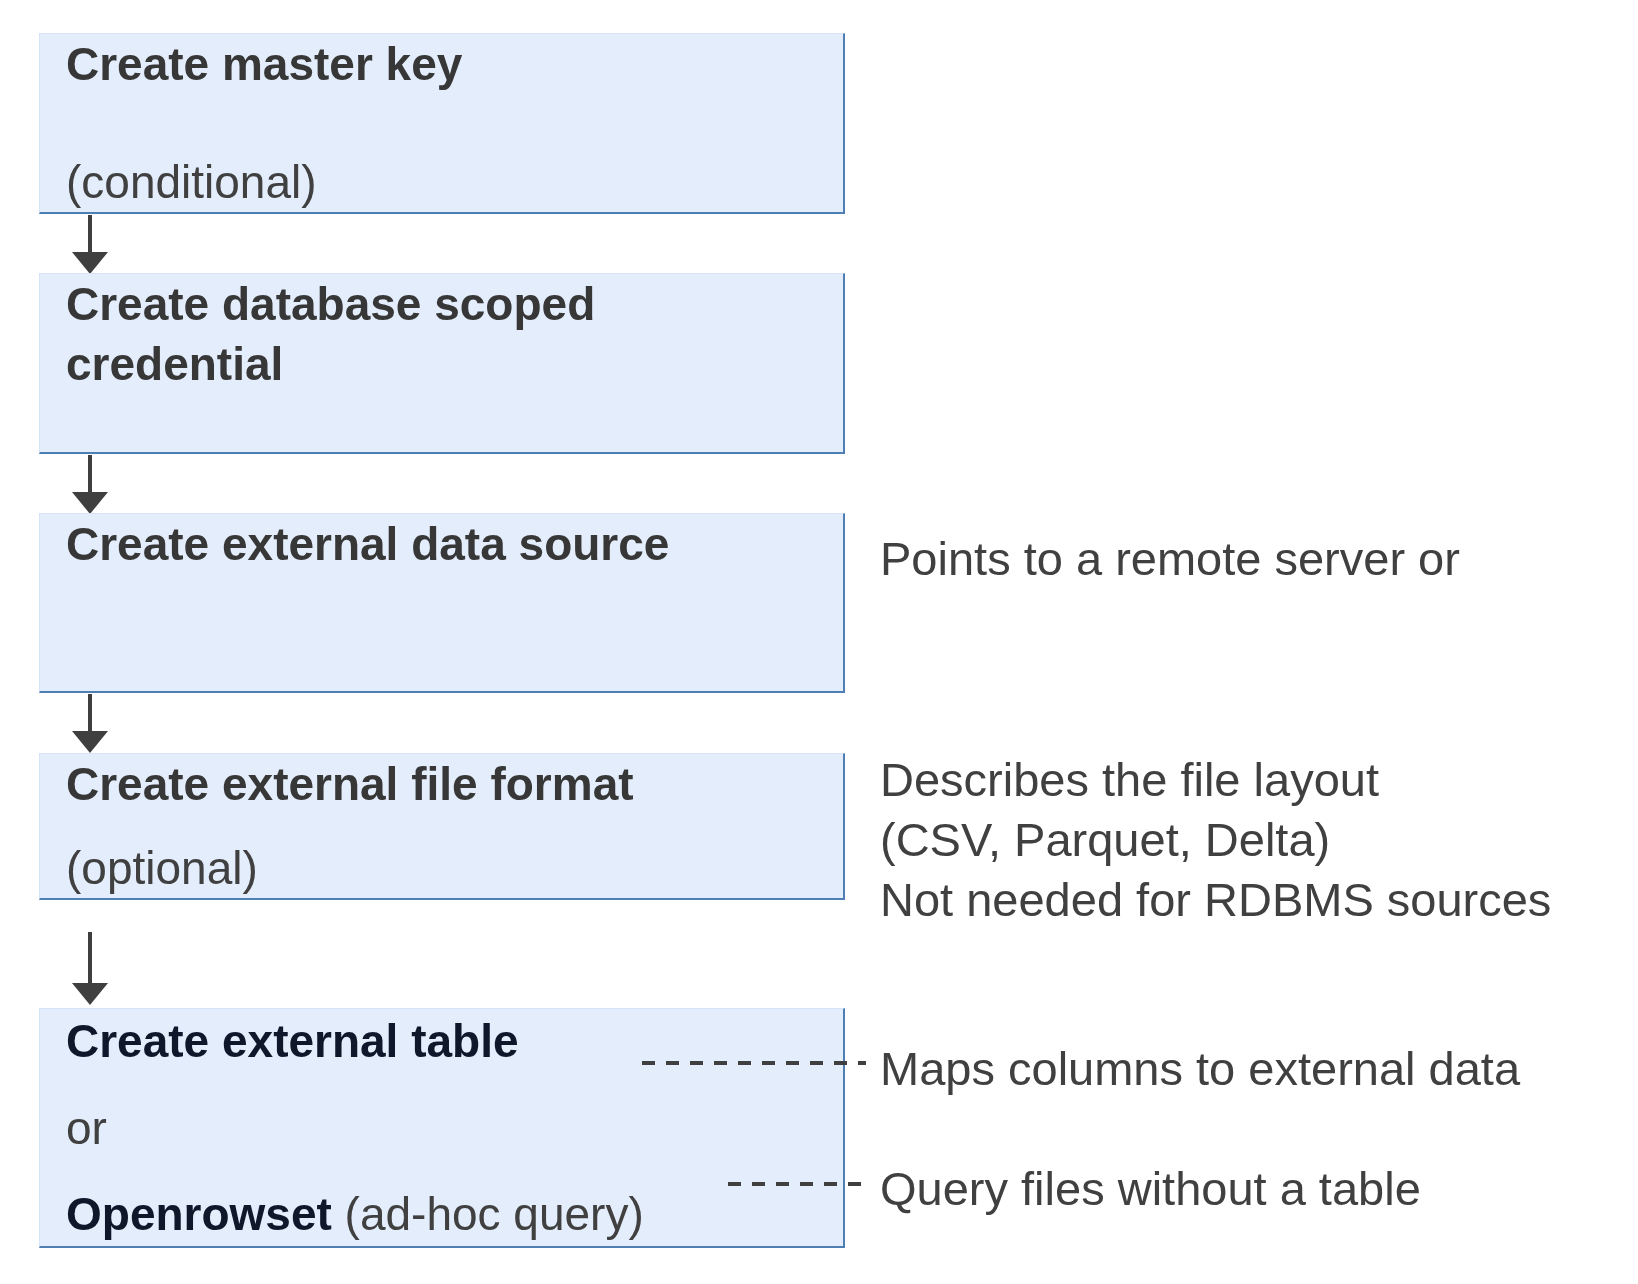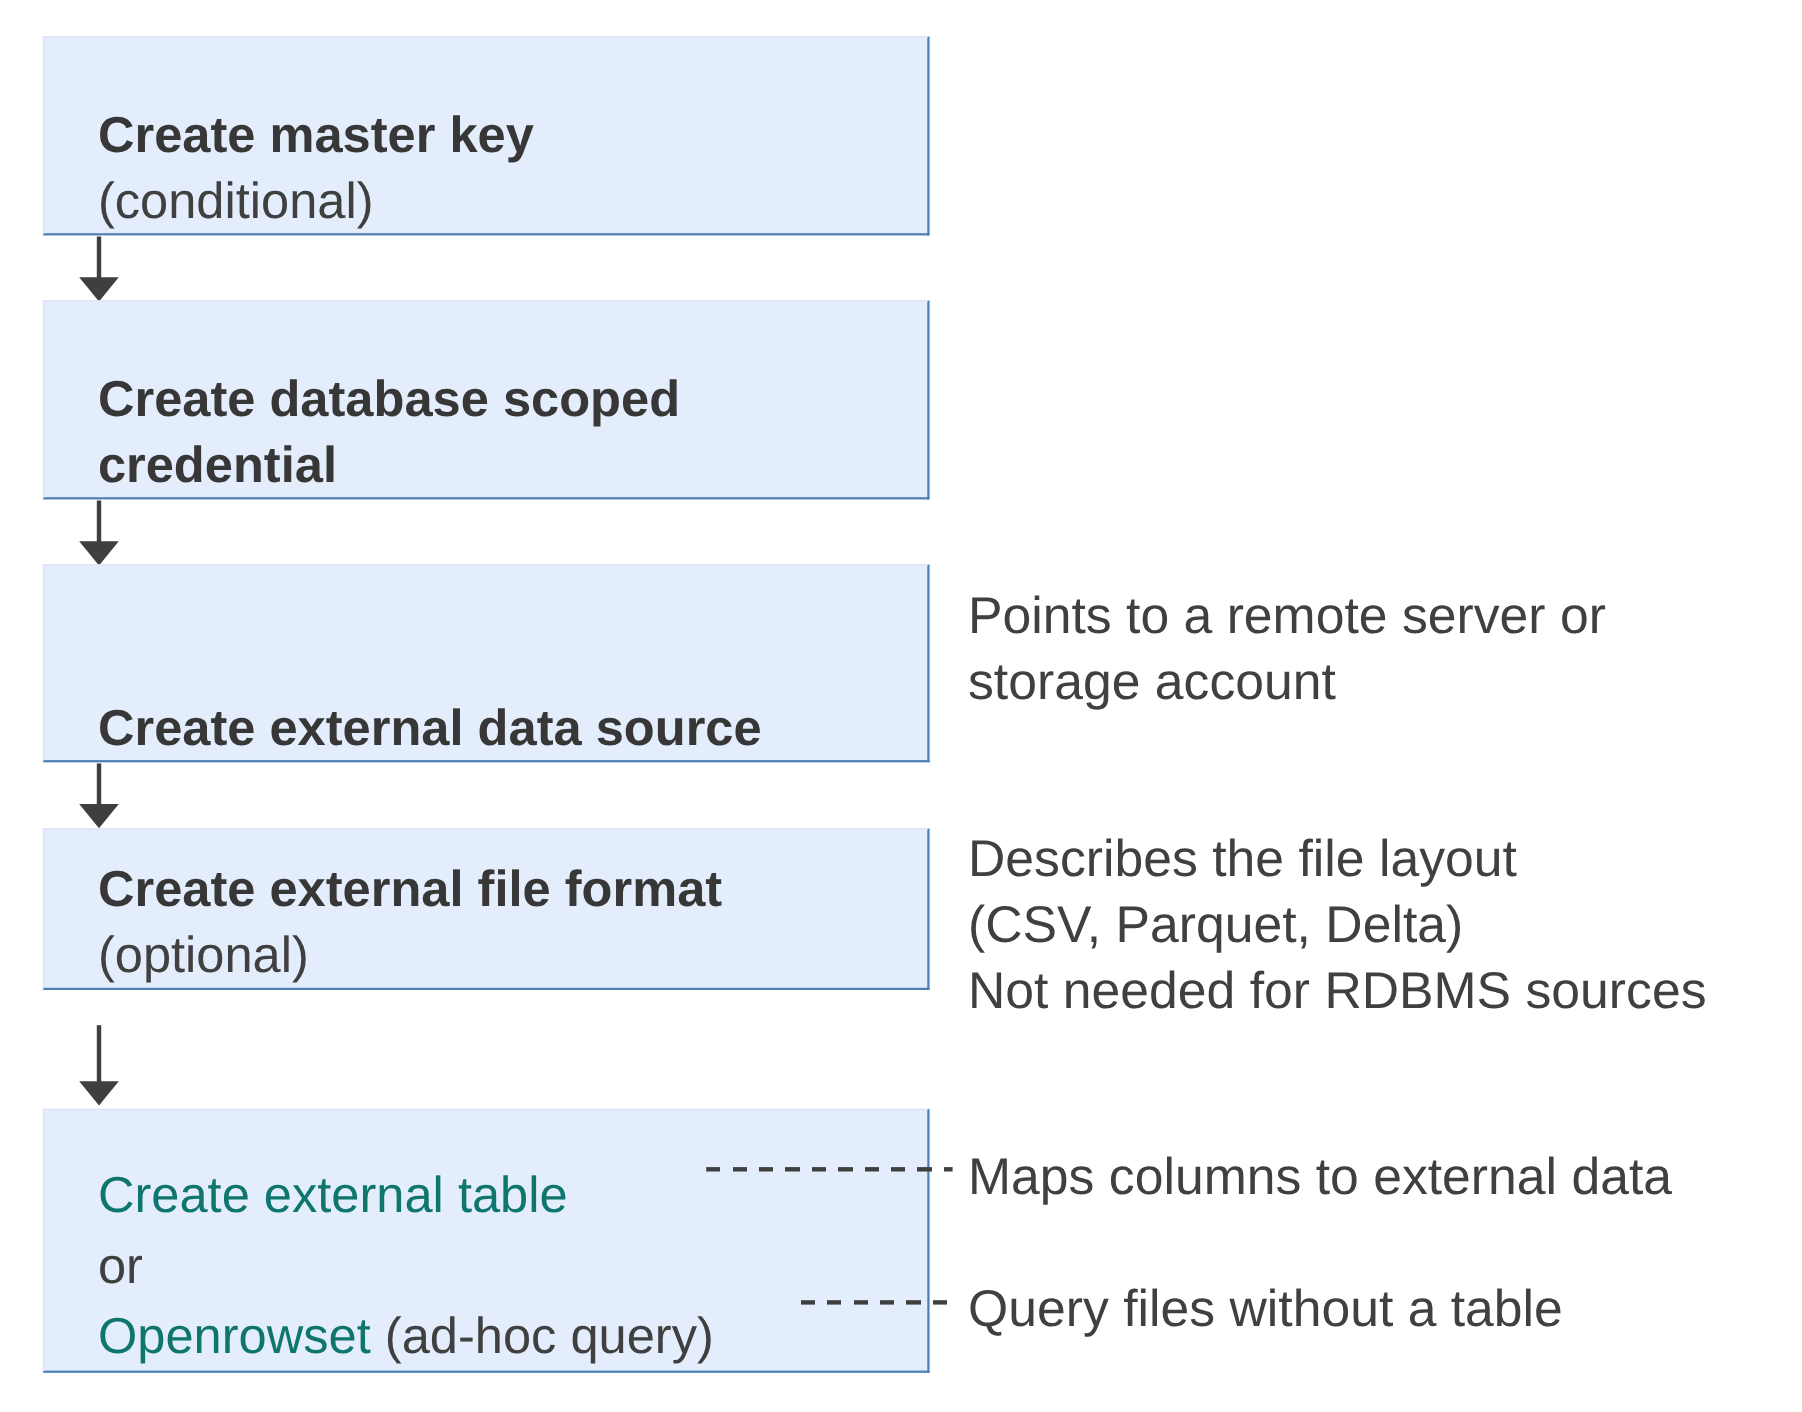--- a/index.html
+++ b/index.html
@@ -11,32 +11,32 @@
     color:#3f3f3f;
     overflow:hidden;
   }
   .box{
     position:absolute;left:39px;width:806px;
     background:#e3edfb;
     border:1px solid #d5e3f6;
     border-right:2px solid #4d7fb5;
     border-bottom:2px solid #4d7fb5;
     box-sizing:border-box;
-    display:flex;flex-direction:column;justify-content:flex-end;
-    padding-left:49px;
+    display:flex;flex-direction:column;justify-content:space-between;
+    padding-left:26px;
   }
   .box-title{
     font-weight:700;font-size:46px;line-height:60px;color:#373737;
     max-width:690px;
   }
   .box-sub{
     font-weight:400;font-size:46px;line-height:60px;color:#404040;
   }
   .b5-line{font-size:46px;line-height:64px;color:#404040;}
-  .b5-line .bold{font-weight:400;color:#0f766e;}
+  .b5-line .bold{font-weight:700;color:#0f172a;}
   .note{
     position:absolute;left:880px;
     font-size:47px;line-height:60px;color:#404040;white-space:nowrap;
   }
   .arrow-stem{position:absolute;left:88px;width:4px;background:#3f3f3f;}
   .arrow-head{
     position:absolute;left:72px;width:0;height:0;
     border-left:18px solid transparent;border-right:18px solid transparent;
     border-top:22px solid #3f3f3f;
   }
@@ -63,21 +63,20 @@
   </div>
 
   <div class="arrow-stem" style="top:455px;height:38px;"></div>
   <div class="arrow-head" style="top:492px;"></div>
 
   <div class="box" style="top:513px;height:180px;">
     <div class="box-title">Create external data source</div>
   </div>
   <div class="note" style="top:529px;">
     <div>Points to a remote server or</div>
-    <div>storage account</div>
   </div>
 
   <div class="arrow-stem" style="top:694px;height:38px;"></div>
   <div class="arrow-head" style="top:731px;"></div>
 
   <div class="box" style="top:753px;height:147px;">
     <div class="box-title">Create external file format</div>
     <div class="box-sub">(optional)</div>
   </div>
   <div class="note" style="top:750px;">

